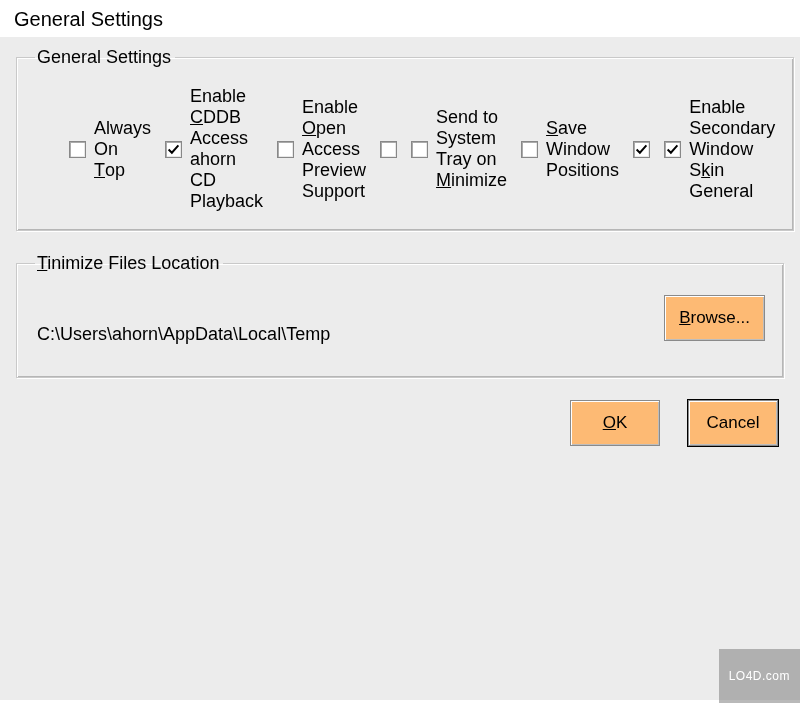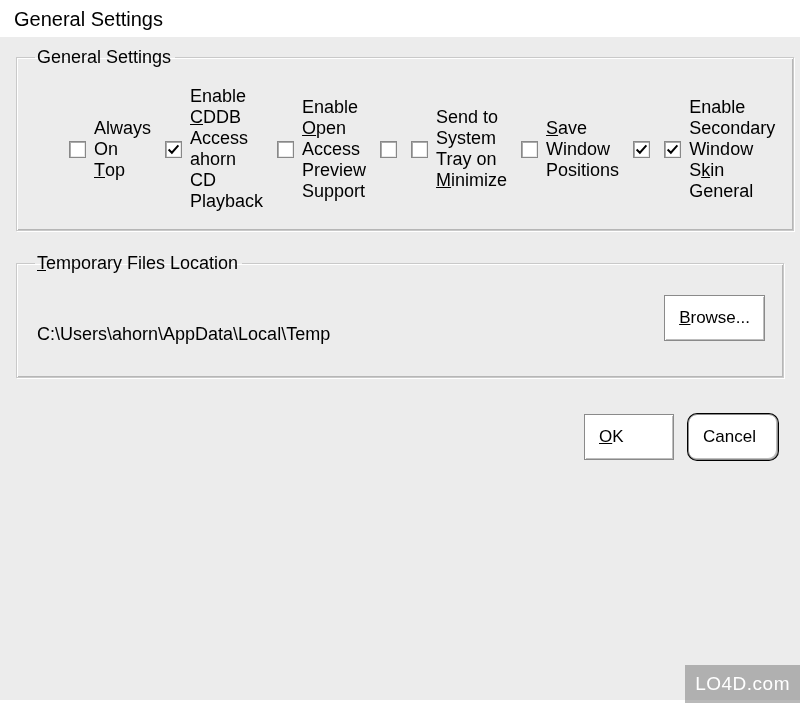--- a/index.html
+++ b/index.html
@@ -84,49 +84,47 @@
     align-items: center;
     justify-content: space-between;
     gap: 12px;
     padding: 2px 0 14px 2px;
   }
   .path-text {
     font-size: 18px;
     margin-top: 34px;
   }
   .btn {
-    background: #ffffff;
+    background: #fdba74;
     border: 1px solid #8a8a8a;
     box-shadow: inset 1px 1px 0 #fff, inset -1px -1px 0 #bdbdbd;
     padding: 12px 14px;
     font-family: inherit;
     font-size: 17px;
     min-width: 90px;
-    text-align: left;
+    text-align: center;
     cursor: default;
   }
   .btn.default {
     box-shadow: inset 1px 1px 0 #fff, inset -1px -1px 0 #bdbdbd, 0 0 0 1px #000;
-    border-radius: 9px;
   }
   .button-row {
     display: flex;
     justify-content: flex-end;
-    gap: 14px;
+    gap: 28px;
     padding-right: 6px;
-    margin-top: 14px;
   }
   .watermark {
     position: absolute;
     right: 0;
     bottom: 0;
     background: rgba(128,128,128,0.55);
     color: #fff;
-    font-size: 19px;
-    padding: 8px 10px;
+    font-size: 12px;
+    padding: 20px 10px;
     font-family: Arial, sans-serif;
     letter-spacing: 0.5px;
   }
 </style>
 </head>
 <body>
 
 <div class="window">
   <div class="titlebar">General Settings</div>
   <div class="client">
@@ -182,21 +180,21 @@
                 <path d="M2 8 L6 12 L14 3" stroke="#000" stroke-width="2.4" fill="none"></path>
               </svg>
             </span>
           <span class="chk-label"><span>Enable Secondary Window S</span><span class="u">k</span><span>in General</span></span>
         </div>
 
       </div>
     </fieldset>
 
     <fieldset>
-      <legend><span></span><span class="u">T</span><span>emporary Files Location</span></legend>
+      <legend><span></span><span class="u">T</span><span>inimize Files Location</span></legend>
       <div class="temp-row">
         <span class="path-text">C:\Users\ahorn\AppData\Local\Temp</span>
         <button class="btn"><span></span><span class="u">B</span><span>rowse...</span></button>
       </div>
     </fieldset>
 
     <div class="button-row">
       <button class="btn"><span></span><span class="u">O</span><span>K</span></button>
       <button class="btn default">Cancel</button>
     </div>

